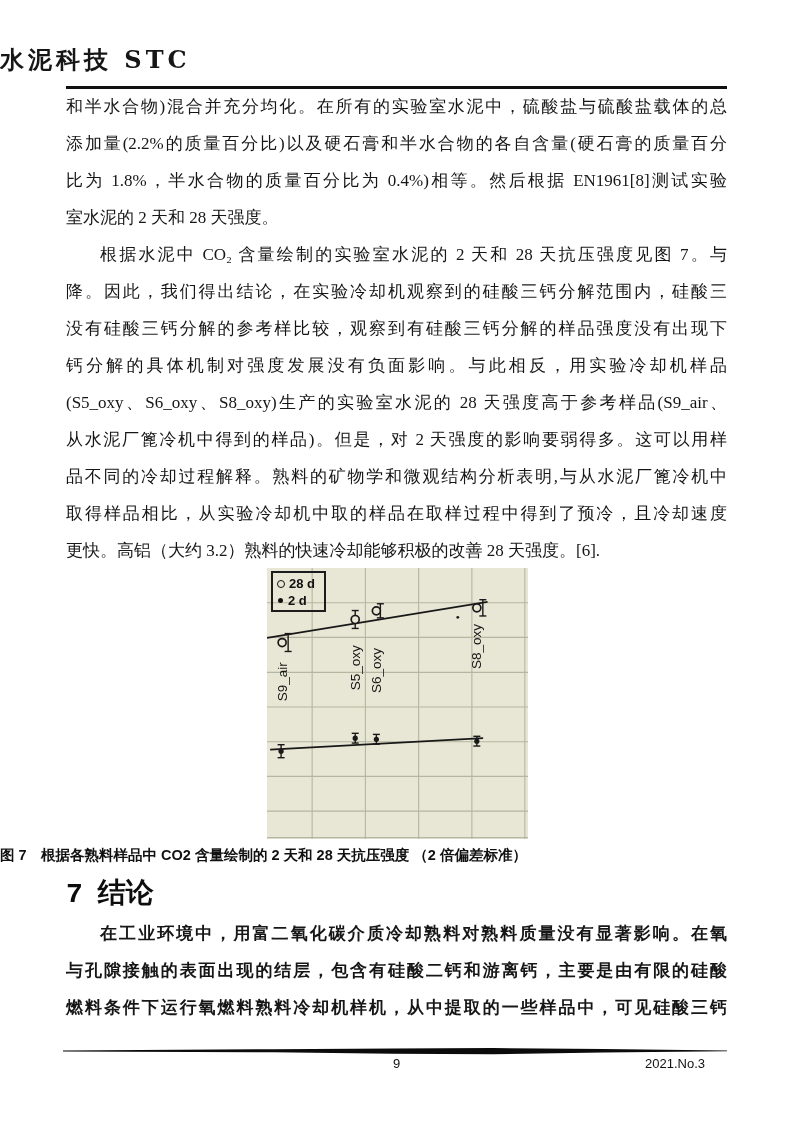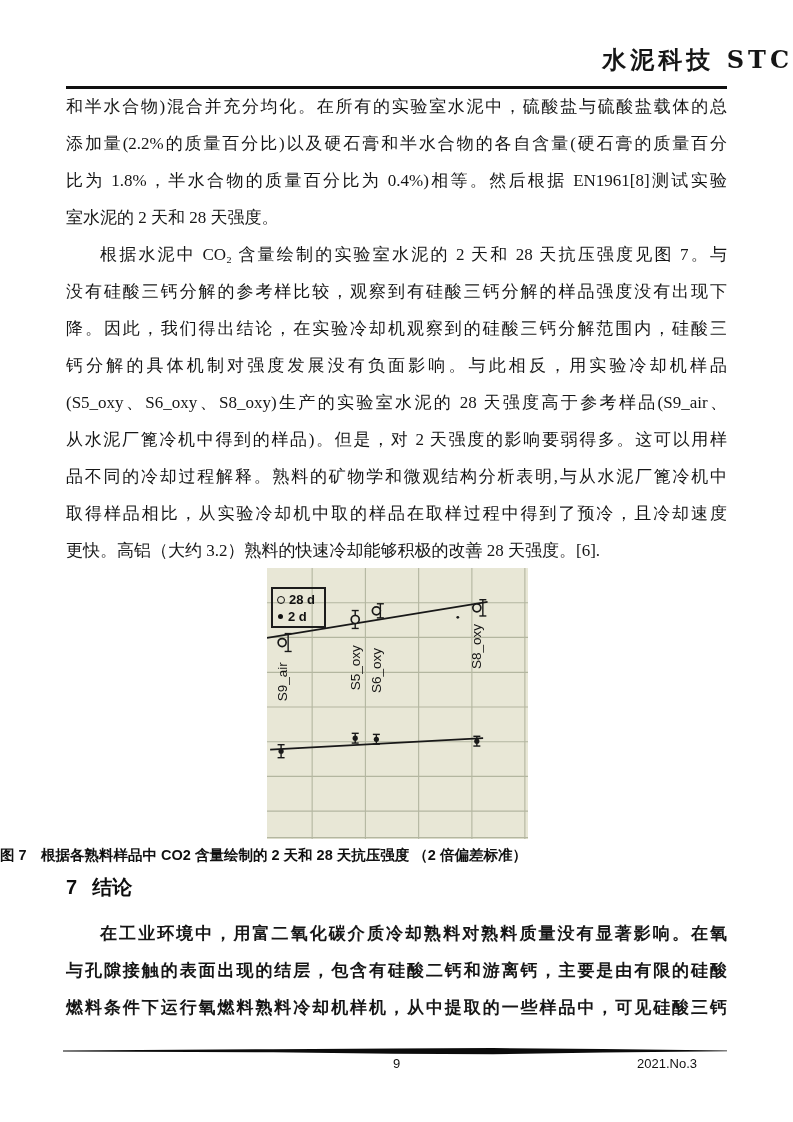--- a/index.html
+++ b/index.html
@@ -2,21 +2,21 @@
 <html><head>
 <meta charset="utf-8">
 <style>
   html,body{margin:0;padding:0;background:#9a9a9a;}
   .page{
     position:relative;width:793px;height:1122px;margin:0 auto;
     background:#ffffff;overflow:hidden;
     font-family:"Liberation Serif","DejaVu Serif",serif;color:#161616;
   }
   .journal-title{
-    position:absolute;top:44px;left:0;width:100%;text-align:right;
+    position:absolute;top:44px;left:0;width:100%;text-align:left;
     font-size:24px;letter-spacing:4px;font-weight:600;
     font-family:"DejaVu Serif","Liberation Serif",serif;
   }
   .header-rule{
     position:absolute;top:86px;left:66px;width:661px;height:3px;background:#101010;
   }
   .bodytext{
     position:absolute;left:66px;width:661px;font-size:17px;
   }
   .bodytext.first{top:88px;}
@@ -29,62 +29,62 @@
   .line.indent{text-indent:2em;}
   
   .figure{
     position:absolute;left:267px;top:568px;width:261px;height:271px;
   }
   .figure svg{position:absolute;left:0;top:0;}
   .plot-legend{
     position:absolute;left:4px;top:3px;width:44px;
     border:2px solid #1c1c1c;padding:2px 3px 1px 4px;
     font-family:"Liberation Sans","DejaVu Sans",sans-serif;
-    font-size:13px;font-weight:700;color:#111;line-height:17px;margin-top:16px;
+    font-size:13px;font-weight:700;color:#111;line-height:17px;
   }
   .legend-row{display:flex;align-items:center;gap:4px;}
   .mk-ring{width:6px;height:6px;border:1.6px solid #111;border-radius:50%;flex:none;}
   .mk-dot{width:5px;height:5px;background:#111;border-radius:50%;flex:none;margin:0 1px;}
   .fig-caption{
     position:absolute;top:846px;left:0;width:100%;text-align:left;
     font-family:"Liberation Sans","DejaVu Sans",sans-serif;
     font-size:14.5px;font-weight:700;color:#111;
   }
   .section-heading{
     position:absolute;top:874px;left:66px;
-    font-family:Liberation Sans, sans-serif;
-    font-size:20px;font-weight:700;color:#0d0d0d;
+    font-family:Liberation Mono, monospace;
+    font-size:28px;font-weight:700;color:#0d0d0d;
   }
   .section-heading .num{margin-right:15px;}
   .footer-rule{position:absolute;left:63px;top:1048px;}
   .page-number{
     position:absolute;top:1056px;left:0;width:100%;text-align:center;
     font-family:"Liberation Sans","DejaVu Sans",sans-serif;font-size:13px;color:#111;
   }
   .issue-number{
-    position:absolute;top:1056px;right:96px;
+    position:absolute;top:1056px;right:88px;
     font-family:"Liberation Sans","DejaVu Sans",sans-serif;font-size:13px;color:#111;
   }
 </style>
 </head>
 <body>
 
 <div class="page">
 
   <div class="journal-title">水泥科技 STC</div>
   <div class="header-rule"></div>
 
   <div class="bodytext first">
     <div class="line">和半水合物)混合并充分均化。在所有的实验室水泥中，硫酸盐与硫酸盐载体的总</div>
     <div class="line">添加量(2.2%的质量百分比)以及硬石膏和半水合物的各自含量(硬石膏的质量百分</div>
     <div class="line">比为 1.8%，半水合物的质量百分比为 0.4%)相等。然后根据 EN1961[8]测试实验</div>
     <div class="line lastline">室水泥的 2 天和 28 天强度。</div>
     <div class="line indent">根据水泥中 CO₂ 含量绘制的实验室水泥的 2 天和 28 天抗压强度见图 7。与</div>
+    <div class="line">降。因此，我们得出结论，在实验冷却机观察到的硅酸三钙分解范围内，硅酸三</div>
     <div class="line">没有硅酸三钙分解的参考样比较，观察到有硅酸三钙分解的样品强度没有出现下</div>
-    <div class="line">降。因此，我们得出结论，在实验冷却机观察到的硅酸三钙分解范围内，硅酸三</div>
     <div class="line">钙分解的具体机制对强度发展没有负面影响。与此相反，用实验冷却机样品</div>
     <div class="line">(S5_oxy、S6_oxy、S8_oxy)生产的实验室水泥的 28 天强度高于参考样品(S9_air、</div>
     <div class="line">从水泥厂篦冷机中得到的样品)。但是，对 2 天强度的影响要弱得多。这可以用样</div>
     <div class="line">品不同的冷却过程解释。熟料的矿物学和微观结构分析表明,与从水泥厂篦冷机中</div>
     <div class="line">取得样品相比，从实验冷却机中取的样品在取样过程中得到了预冷，且冷却速度</div>
     <div class="line lastline">更快。高铝（大约 3.2）熟料的快速冷却能够积极的改善 28 天强度。[6].</div>
   </div>
 
   <div class="figure" id="figure-plot" style="background: rgb(232, 231, 214);">
       <svg width="261" height="271" viewBox="0 0 261 271">

